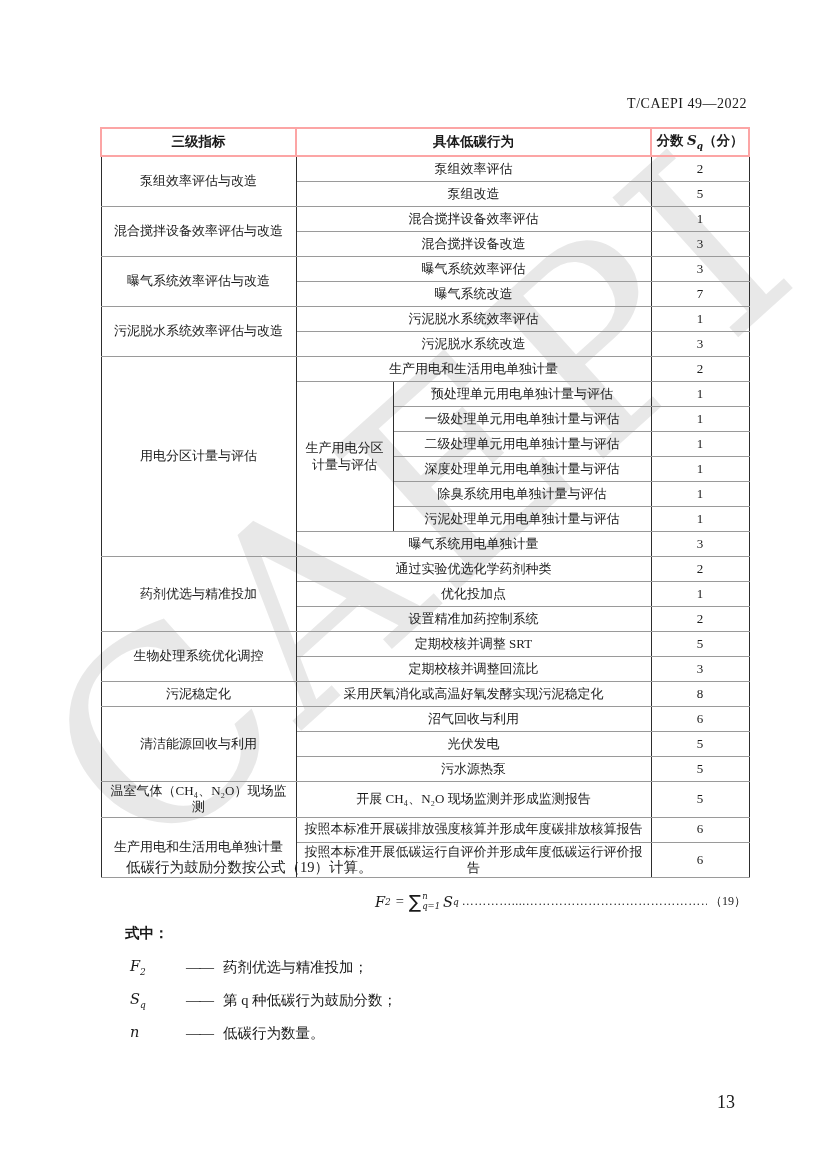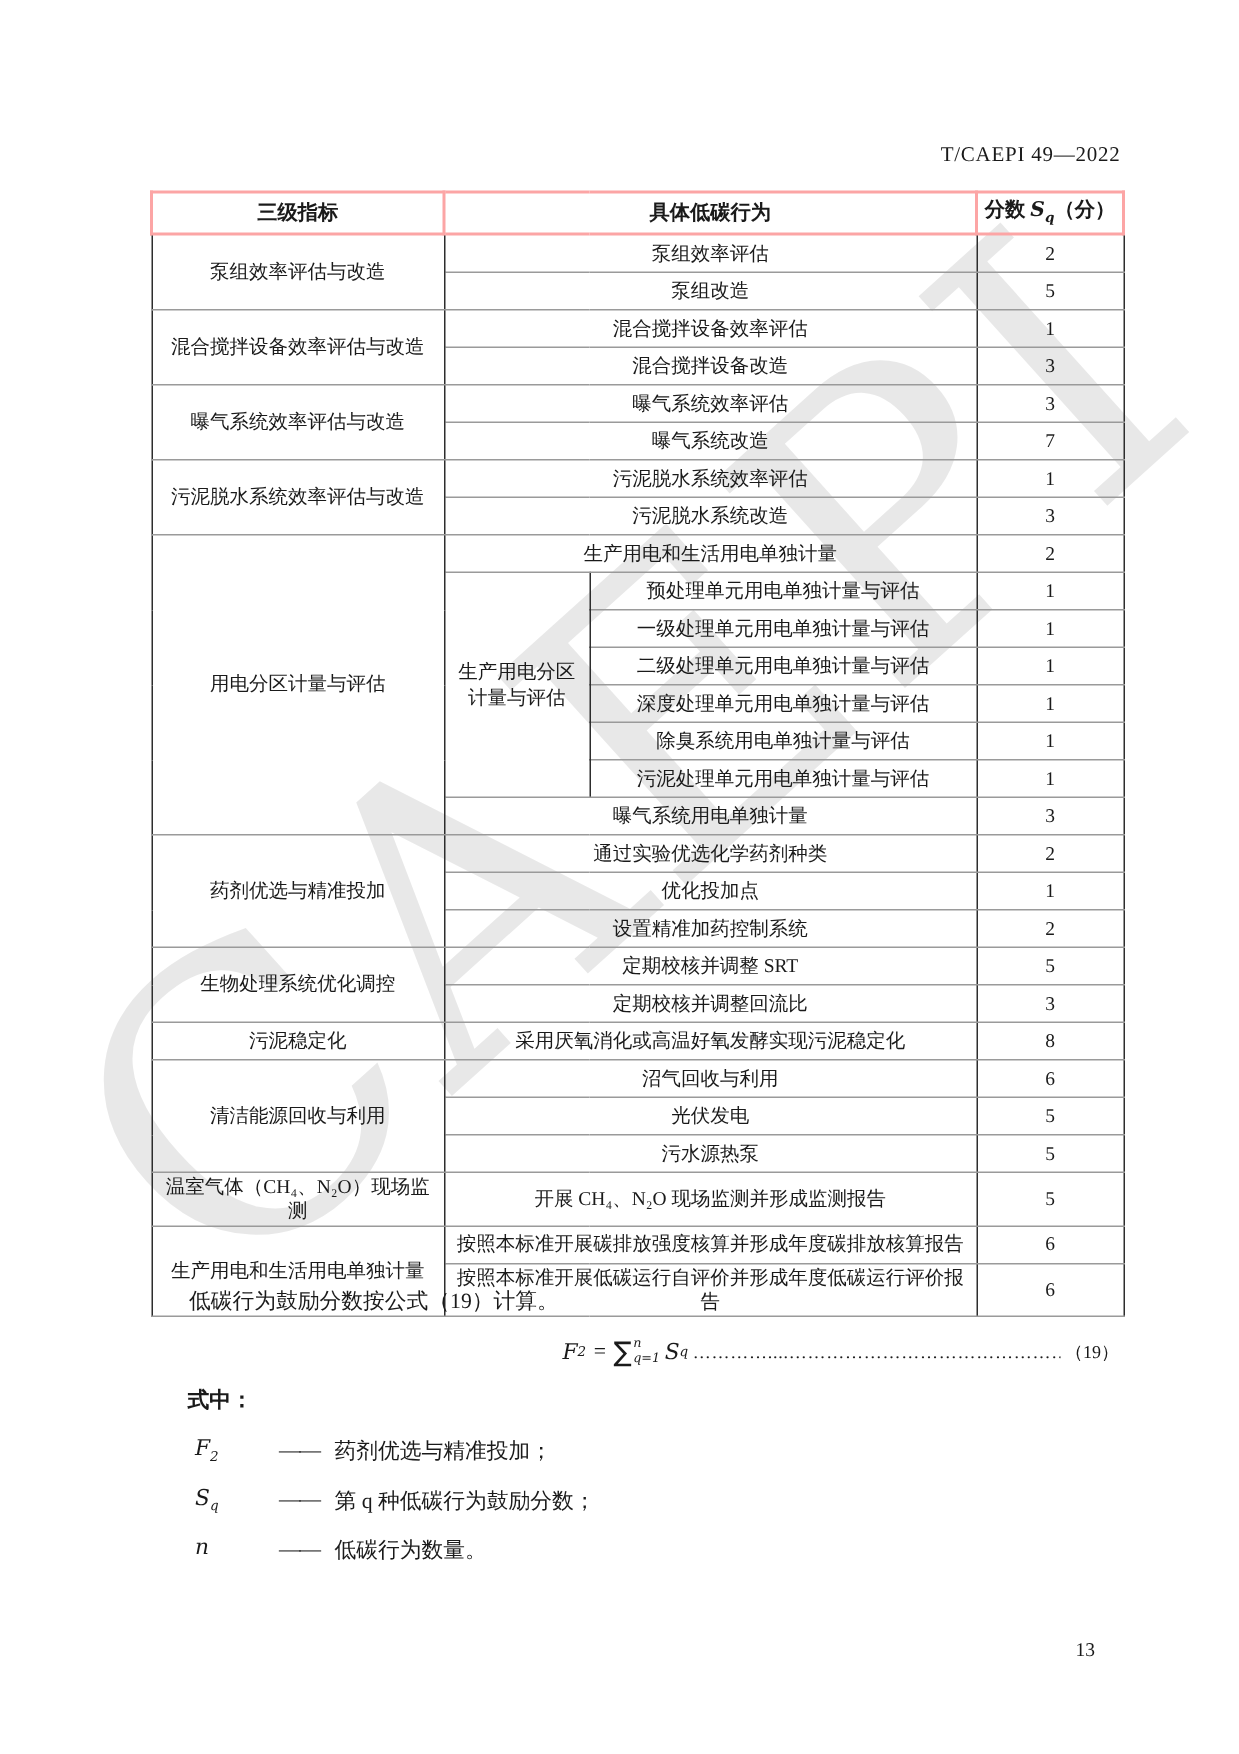--- a/index.html
+++ b/index.html
@@ -48,21 +48,21 @@
   .limits{display:inline-flex;flex-direction:column;justify-content:center;
     font-size:8.5px;font-style:italic;font-family:"DejaVu Serif",serif;
     line-height:1.15;margin:0 3px 0 1px;}
   .dots{flex:1;overflow:hidden;white-space:nowrap;font-size:12px;letter-spacing:0.5px;margin:0 3px;}
   .formula-number{font-size:12px;white-space:nowrap;font-family:Liberation Serif, serif;}
   .where{position:absolute;left:125px;top:924px;font-size:14.5px;z-index:1;font-weight:bold;}
   .defs{position:absolute;left:130px;top:951px;width:520px;z-index:1;}
   .def-row{display:flex;align-items:center;height:33px;font-size:14.5px;}
   .def-sym{width:56px;font-style:italic;font-family:"DejaVu Serif",serif;flex:0 0 56px;}
   .def-dash{margin-right:10px;letter-spacing:-1px;white-space:nowrap;}
-  .page-num{position:absolute;left:717px;top:1092px;font-size:13px;z-index:1;}
+  .page-num{position:absolute;left:717px;top:1092px;font-size:18px;z-index:1;}
 </style>
 </head>
 <body>
 
 <div class="page">
 
   <div class="watermark">CAEPI</div>
 
   <div class="doc-code">T/CAEPI 49—2022</div>
 

